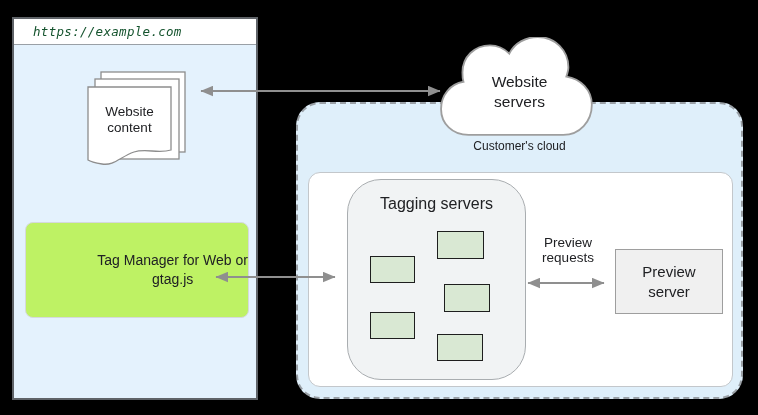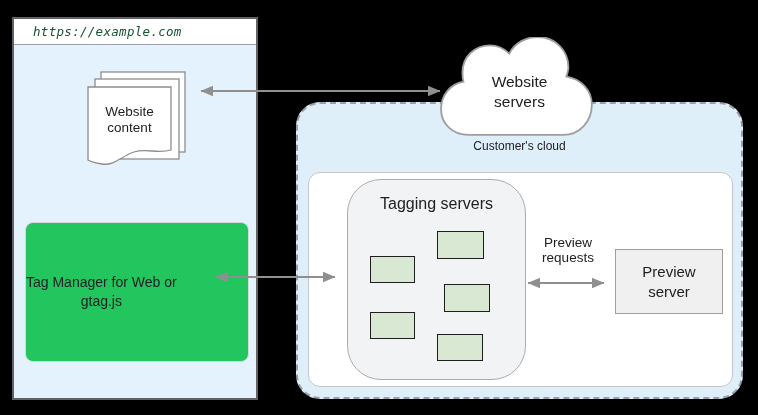--- a/index.html
+++ b/index.html
@@ -32,23 +32,23 @@
     padding-left: 19px; letter-spacing: 0.3px;
   }
   .doc-stack { position: absolute; left: 68px; top: 45px; z-index: 1; }
   .doc-label {
     position: absolute; left: 74px; top: 85px; width: 83px;
     text-align: center; font-size: 13.5px; line-height: 16px;
     white-space: pre-line; z-index: 2;
   }
   .tag-manager-box {
     position: absolute; left: 11px; top: 203px;
-    width: 224px; height: 140px;
-    background: #22c55e; border: 1px solid #d5d9dd; border-radius: 8px;
-    display: flex; align-items: center; justify-content: flex-start;
+    width: 224px; height: 96px;
+    background: #bef264; border: 1px solid #d5d9dd; border-radius: 8px;
+    display: flex; align-items: center; justify-content: flex-end;
   }
   .tag-manager-box .label {
     text-align: center; font-size: 14px; line-height: 19px;
     white-space: pre-line;
   }
 
   
   .cloud-region {
     position: absolute; left: 296px; top: 102px;
     width: 447px; height: 297px;

